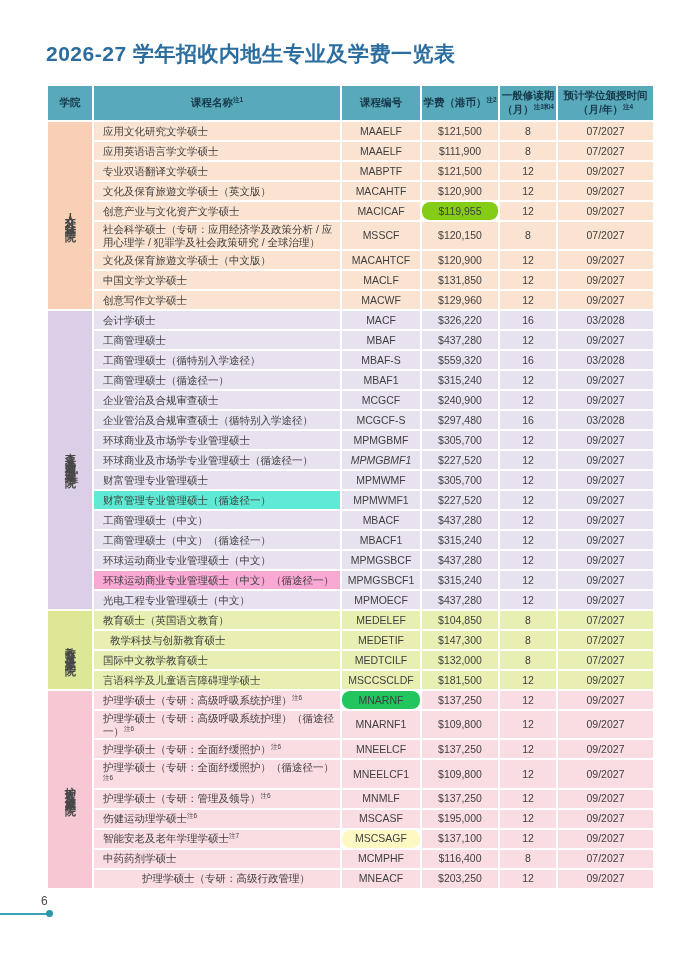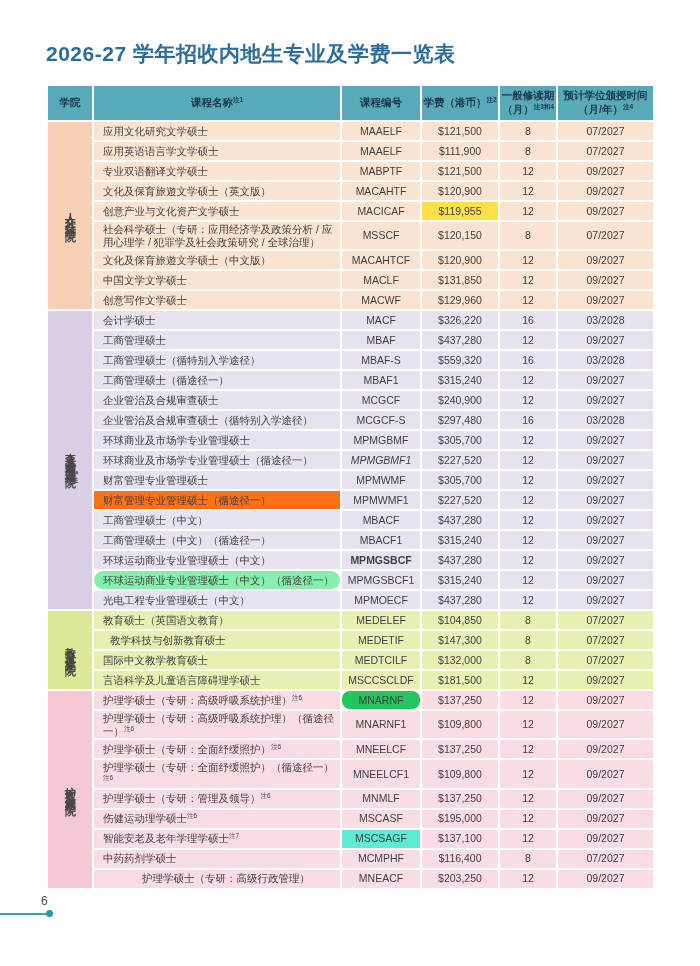--- a/index.html
+++ b/index.html
@@ -88,21 +88,21 @@
         <tr>
           <td class="name" style="background: rgb(251, 227, 209);">文化及保育旅遊文学硕士（英文版）</td>
           <td class="code" style="background: rgb(251, 227, 209);">MACAHTF</td>
           <td class="fee" style="background: rgb(251, 227, 209);">$120,900</td>
           <td class="months" style="background: rgb(251, 227, 209);">12</td>
           <td class="award" style="background: rgb(251, 227, 209);">09/2027</td>
         </tr>
         <tr>
           <td class="name" style="background: rgb(251, 227, 209);">创意产业与文化资产文学硕士</td>
           <td class="code" style="background: rgb(251, 227, 209);">MACICAF</td>
-          <td class="fee" style="background: #fde047;">$119,955</td>
+          <td class="fee" style="background: #84cc16; border-radius: 8px;">$119,955</td>
           <td class="months" style="background: rgb(251, 227, 209);">12</td>
           <td class="award" style="background: rgb(251, 227, 209);">09/2027</td>
         </tr>
         <tr>
           <td class="name" style="background: rgb(251, 227, 209);">社会科学硕士（专研：应用经济学及政策分析 / 应用心理学 / 犯罪学及社会政策研究 / 全球治理）</td>
           <td class="code" style="background: rgb(251, 227, 209);">MSSCF</td>
           <td class="fee" style="background: rgb(251, 227, 209);">$120,150</td>
           <td class="months" style="background: rgb(251, 227, 209);">8</td>
           <td class="award" style="background: rgb(251, 227, 209);">07/2027</td>
         </tr>
@@ -185,21 +185,21 @@
           <td class="award" style="background: rgb(232, 226, 240);">09/2027</td>
         </tr>
         <tr>
           <td class="name" style="background: rgb(232, 226, 240);">财富管理专业管理硕士</td>
           <td class="code" style="background: rgb(232, 226, 240);">MPMWMF</td>
           <td class="fee" style="background: rgb(232, 226, 240);">$305,700</td>
           <td class="months" style="background: rgb(232, 226, 240);">12</td>
           <td class="award" style="background: rgb(232, 226, 240);">09/2027</td>
         </tr>
         <tr>
-          <td class="name" style="background: #f97316; margin-left: 23px;">财富管理专业管理硕士（循途径一）</td>
+          <td class="name" style="background: #5eead4; margin-left: 23px;">财富管理专业管理硕士（循途径一）</td>
           <td class="code" style="background: rgb(232, 226, 240);">MPMWMF1</td>
           <td class="fee" style="background: rgb(232, 226, 240);">$227,520</td>
           <td class="months" style="background: rgb(232, 226, 240);">12</td>
           <td class="award" style="background: rgb(232, 226, 240);">09/2027</td>
         </tr>
         <tr>
           <td class="name" style="background: rgb(232, 226, 240);">工商管理硕士（中文）</td>
           <td class="code" style="background: rgb(232, 226, 240);">MBACF</td>
           <td class="fee" style="background: rgb(232, 226, 240);">$437,280</td>
           <td class="months" style="background: rgb(232, 226, 240);">12</td>
@@ -207,27 +207,27 @@
         </tr>
         <tr>
           <td class="name" style="background: rgb(232, 226, 240);">工商管理硕士（中文）（循途径一）</td>
           <td class="code" style="background: rgb(232, 226, 240);">MBACF1</td>
           <td class="fee" style="background: rgb(232, 226, 240);">$315,240</td>
           <td class="months" style="background: rgb(232, 226, 240);">12</td>
           <td class="award" style="background: rgb(232, 226, 240);">09/2027</td>
         </tr>
         <tr>
           <td class="name" style="background: rgb(232, 226, 240);">环球运动商业专业管理硕士（中文）</td>
-          <td class="code" style="background: rgb(232, 226, 240); font-weight: bold;">MPMGSBCF</td>
+          <td class="code" style="background: rgb(232, 226, 240);">MPMGSBCF</td>
           <td class="fee" style="background: rgb(232, 226, 240);">$437,280</td>
           <td class="months" style="background: rgb(232, 226, 240);">12</td>
           <td class="award" style="background: rgb(232, 226, 240);">09/2027</td>
         </tr>
         <tr>
-          <td class="name" style="background: #86efac; border-radius: 9px;">环球运动商业专业管理硕士（中文）（循途径一）</td>
+          <td class="name" style="background: #f9a8d4;">环球运动商业专业管理硕士（中文）（循途径一）</td>
           <td class="code" style="background: rgb(232, 226, 240);">MPMGSBCF1</td>
           <td class="fee" style="background: rgb(232, 226, 240);">$315,240</td>
           <td class="months" style="background: rgb(232, 226, 240);">12</td>
           <td class="award" style="background: rgb(232, 226, 240);">09/2027</td>
         </tr>
         <tr>
           <td class="name" style="background: rgb(232, 226, 240);">光电工程专业管理硕士（中文）</td>
           <td class="code" style="background: rgb(232, 226, 240);">MPMOECF</td>
           <td class="fee" style="background: rgb(232, 226, 240);">$437,280</td>
           <td class="months" style="background: rgb(232, 226, 240);">12</td>
@@ -300,21 +300,21 @@
         </tr>
         <tr>
           <td class="name" style="background: rgb(250, 220, 227);">伤健运动理学硕士<sup>注6</sup></td>
           <td class="code" style="background: rgb(250, 220, 227);">MSCASF</td>
           <td class="fee" style="background: rgb(250, 220, 227);">$195,000</td>
           <td class="months" style="background: rgb(250, 220, 227);">12</td>
           <td class="award" style="background: rgb(250, 220, 227);">09/2027</td>
         </tr>
         <tr>
           <td class="name" style="background: rgb(250, 220, 227);">智能安老及老年学理学硕士<sup>注7</sup></td>
-          <td class="code" style="background: #5eead4;">MSCSAGF</td>
+          <td class="code" style="background: #fef9c3; border-radius: 8px;">MSCSAGF</td>
           <td class="fee" style="background: rgb(250, 220, 227);">$137,100</td>
           <td class="months" style="background: rgb(250, 220, 227);">12</td>
           <td class="award" style="background: rgb(250, 220, 227);">09/2027</td>
         </tr>
         <tr>
           <td class="name" style="background: rgb(250, 220, 227);">中药药剂学硕士</td>
           <td class="code" style="background: rgb(250, 220, 227);">MCMPHF</td>
           <td class="fee" style="background: rgb(250, 220, 227);">$116,400</td>
           <td class="months" style="background: rgb(250, 220, 227);">8</td>
           <td class="award" style="background: rgb(250, 220, 227);">07/2027</td>

